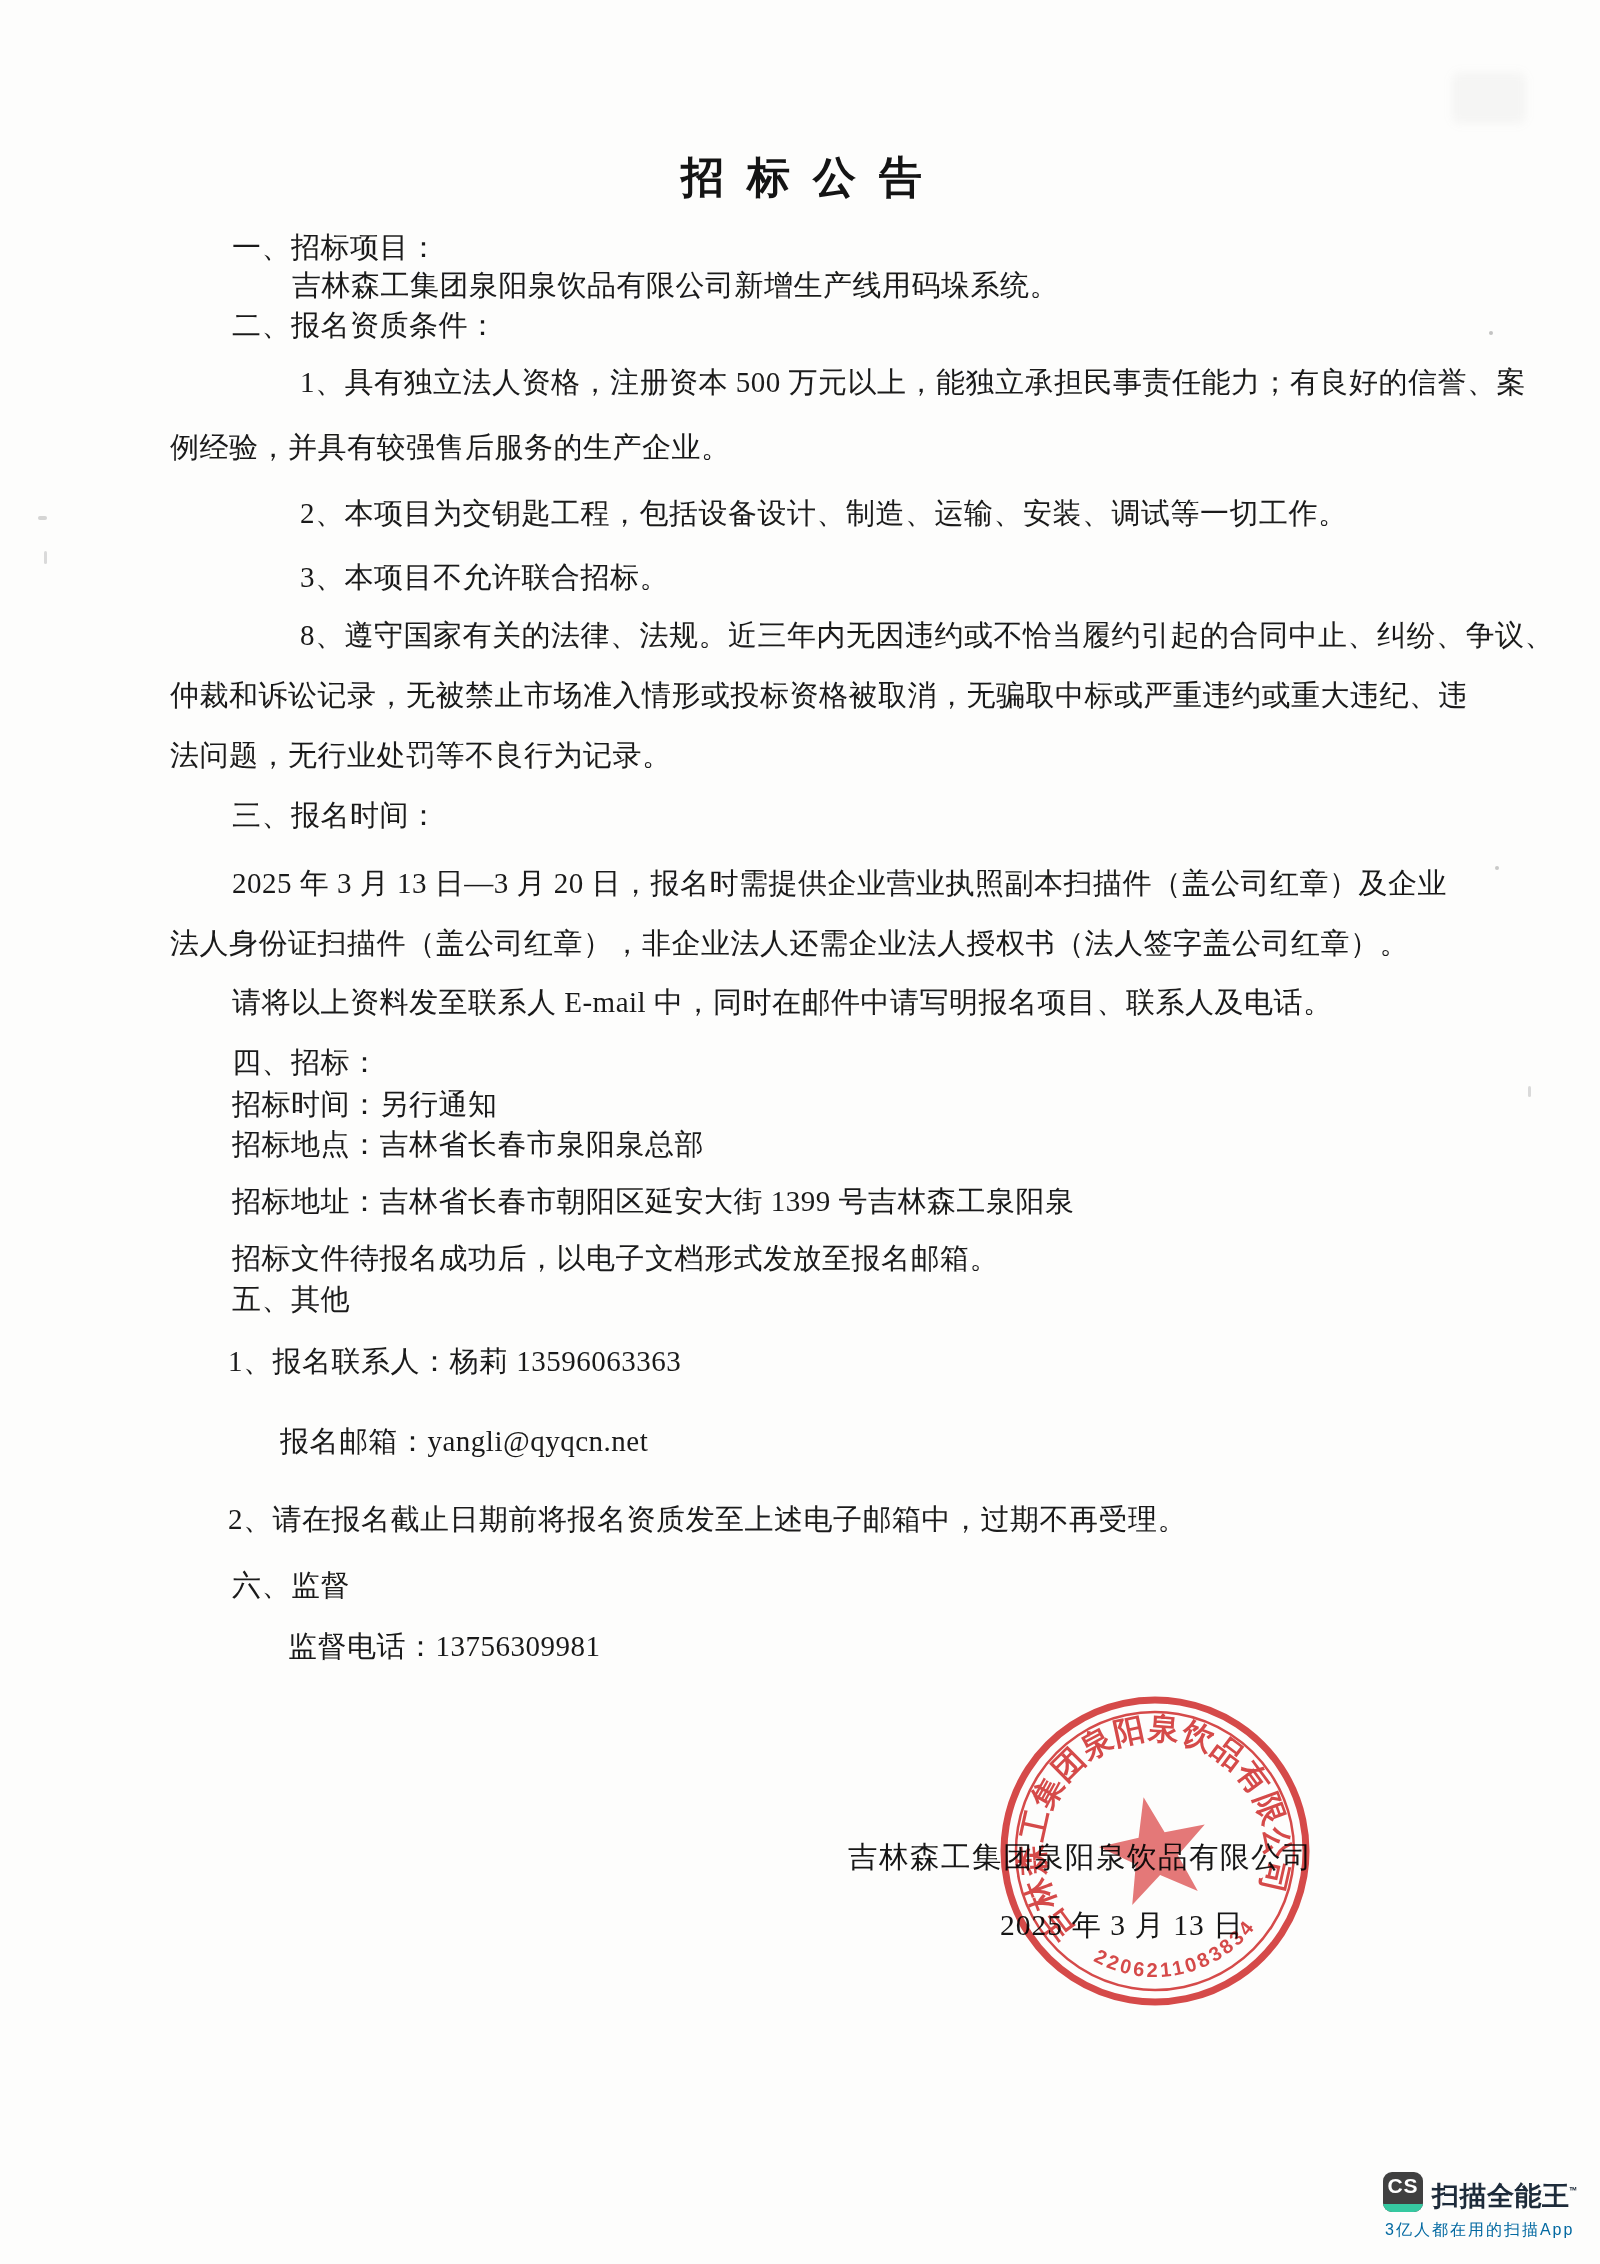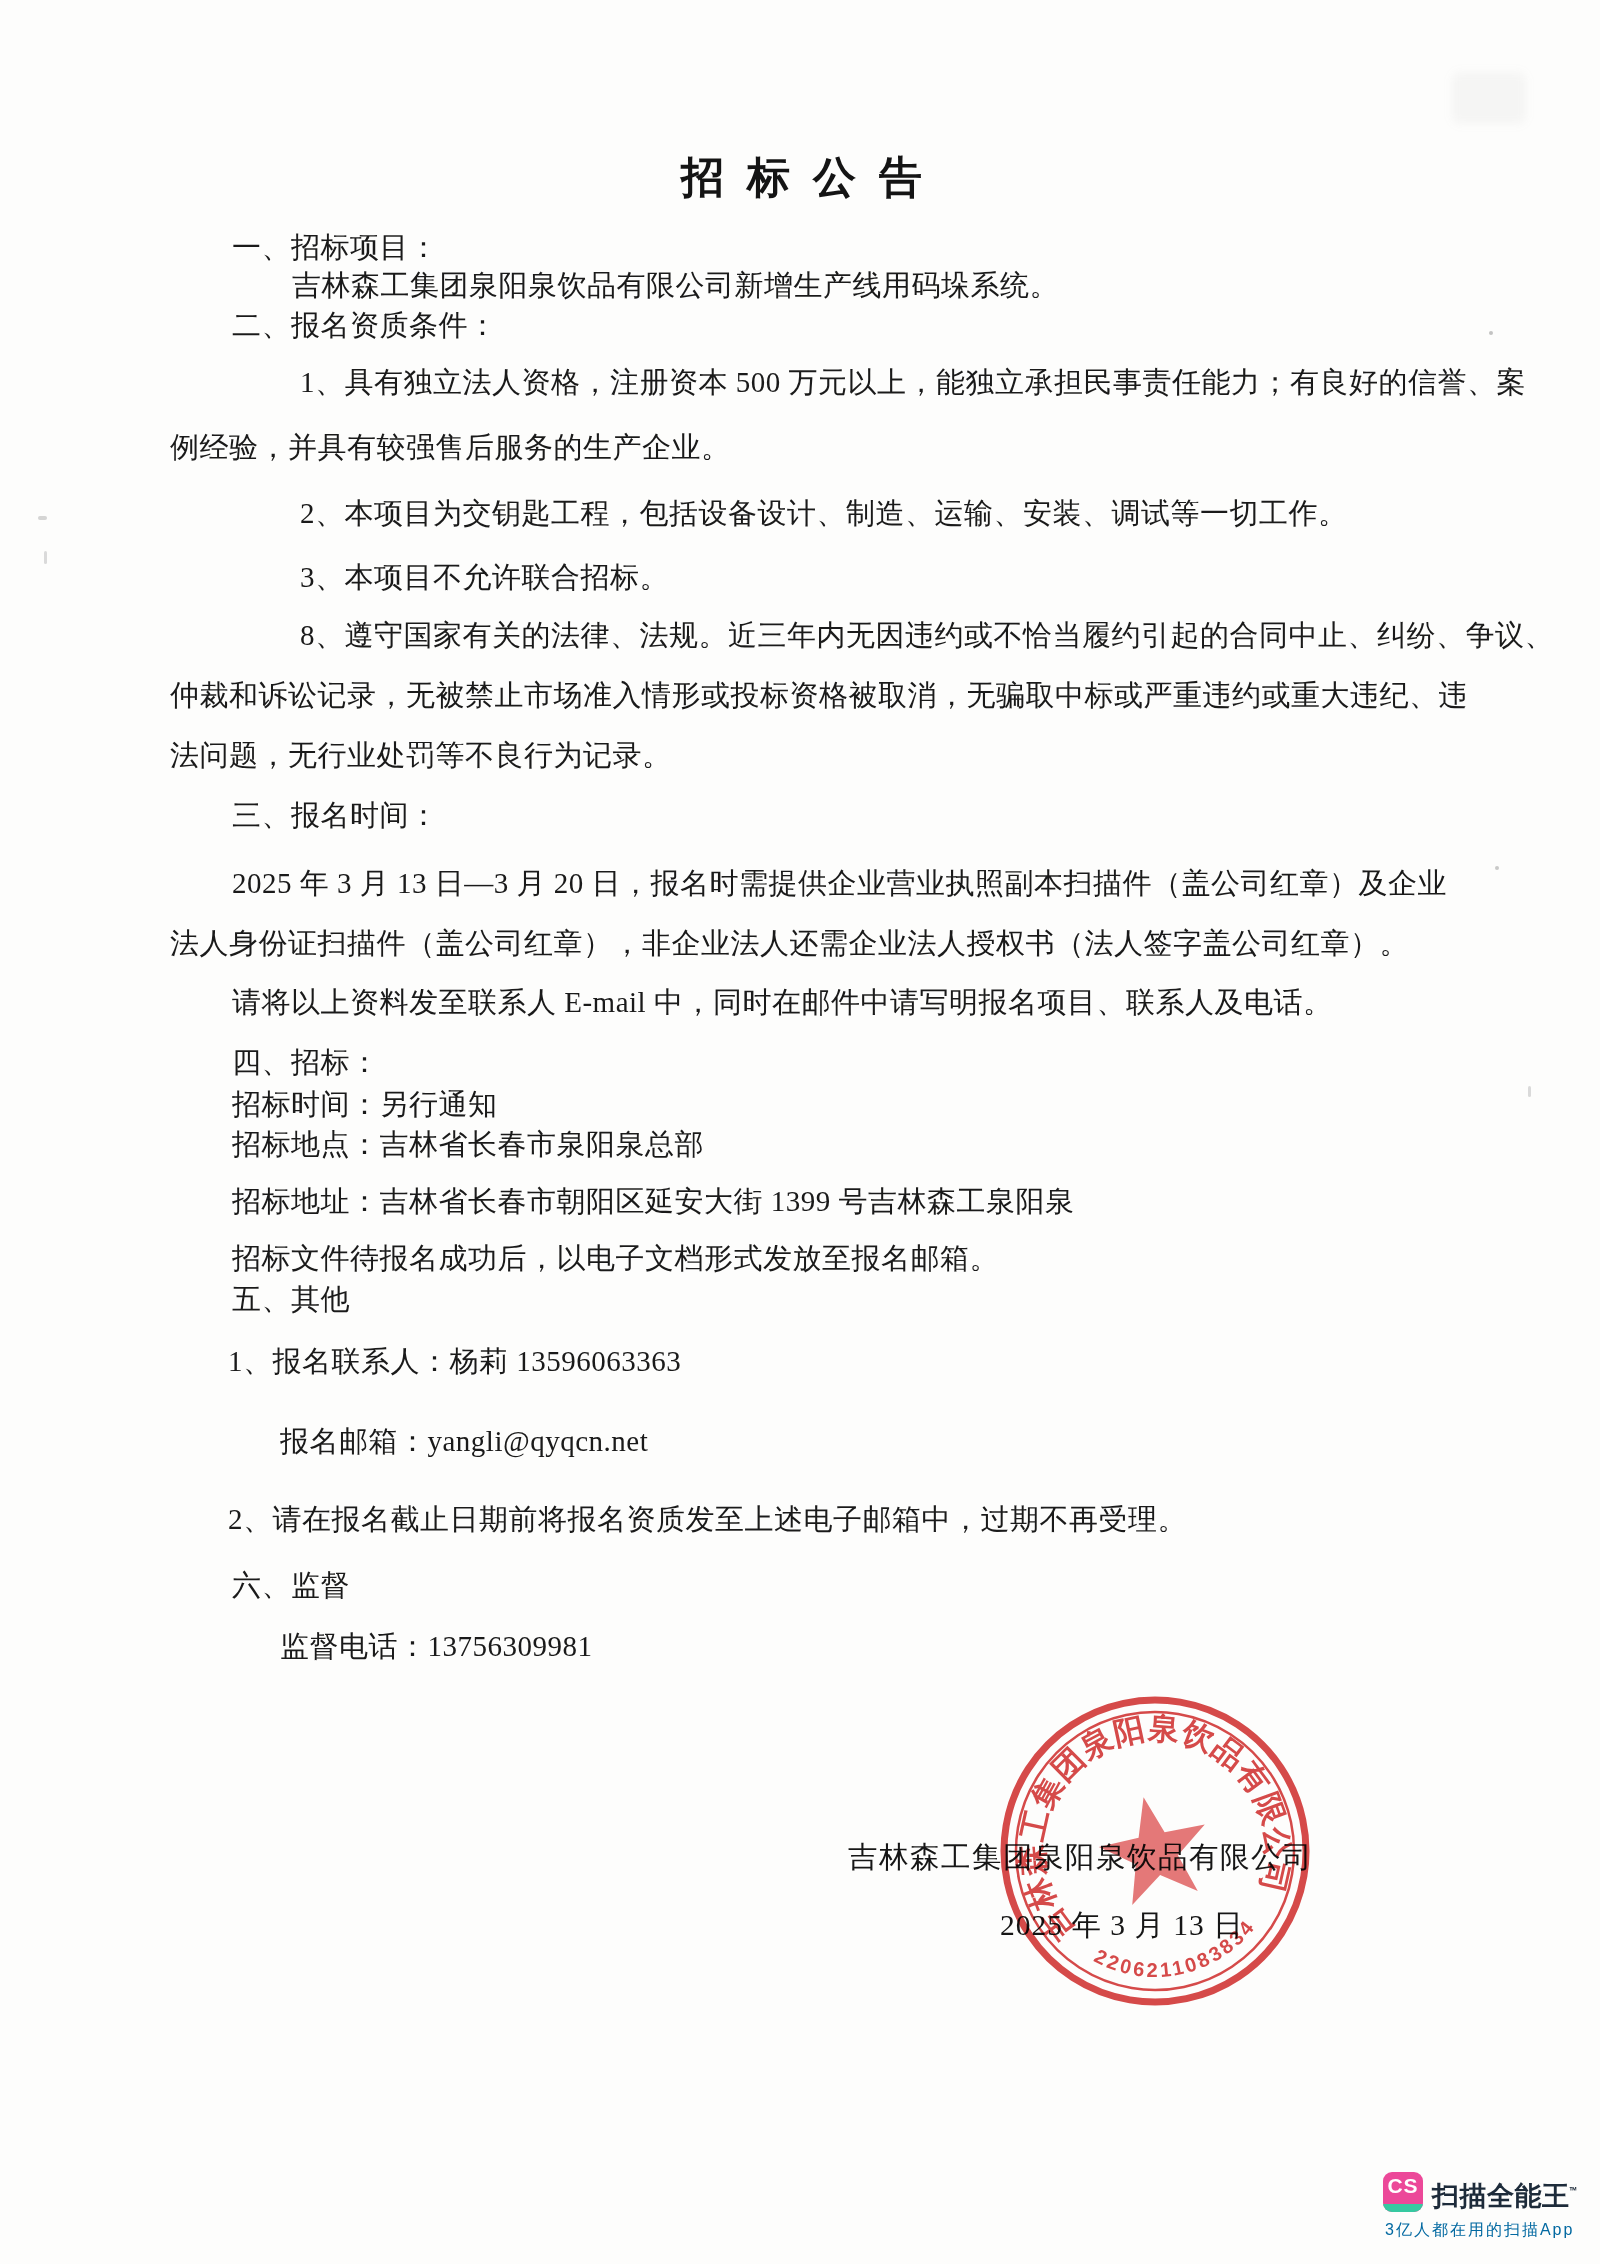--- a/index.html
+++ b/index.html
@@ -15,21 +15,21 @@
   .ln{position:absolute;white-space:nowrap;font-size:29px;letter-spacing:.5px;}
   .u{border-bottom:2.5px solid #161616;padding-bottom:2px;}
   .sig{position:absolute;white-space:nowrap;font-size:29.5px;color:#161616;}
   .sig-company{top:1838px;left:848px;letter-spacing:1.5px;}
   .sig-date{top:1906px;left:1000px;letter-spacing:1px;}
   .stamp{position:absolute;left:990px;top:1686px;mix-blend-mode:multiply;opacity:.93;}
   
   .wm{position:absolute;left:1383px;top:2171px;width:200px;height:70px;}
   .wm-logo{
     position:absolute;left:0;top:1px;width:40px;height:40px;border-radius:9px;
-    background:#ec4899;overflow:hidden;
+    background:#404040;overflow:hidden;
   }
   .wm-logo-cs{
     position:absolute;left:0;top:2px;width:40px;text-align:center;
     font-family:"Liberation Sans","DejaVu Sans",sans-serif;
     font-weight:bold;font-size:21px;color:#ffffff;letter-spacing:1px;
   }
   .wm-logo-bar{position:absolute;left:0;bottom:0;width:40px;height:8px;background:#36c9a1;}
   .wm-name{
     position:absolute;left:49px;top:7px;font-family:Liberation Mono, monospace;
     font-weight:bold;font-size:27px;color:#1d2b3a;letter-spacing:.5px;white-space:nowrap;
@@ -75,21 +75,21 @@
   <div class="ln" style="top:1043px;left:232px">四、招标：</div>
   <div class="ln" style="top:1085px;left:232px">招标时间：另行通知</div>
   <div class="ln" style="top:1125px;left:232px">招标地点：吉林省长春市泉阳泉总部</div>
   <div class="ln" style="top:1182px;left:232px">招标地址：吉林省长春市朝阳区延安大街 1399 号吉林森工泉阳泉</div>
   <div class="ln" style="top:1239px;left:232px">招标文件待报名成功后，以电子文档形式发放至报名邮箱。</div>
   <div class="ln" style="top:1280px;left:232px">五、其他</div>
   <div class="ln" style="top:1342px;left:228px">1、报名联系人：杨莉 13596063363</div>
   <div class="ln" style="top:1422px;left:280px">报名邮箱：yangli@qyqcn.net</div>
   <div class="ln" style="top:1500px;left:228px">2、请在报名截止日期前将报名资质发至上述电子邮箱中，过期不再受理。</div>
   <div class="ln" style="top:1566px;left:232px">六、监督</div>
-  <div class="ln" style="top:1627px;left:280px">监督电话：13756309981</div>
+  <div class="ln" style="top:1627px;left:288px">监督电话：13756309981</div>
 
 
   <div class="sig sig-company">吉林森工集团泉阳泉饮品有限公司</div>
   <div class="sig sig-date">2025 年 3 月 13 日</div>
 
   <svg class="stamp" width="330" height="330" viewBox="0 0 330 330">
     <g transform="rotate(-12 165 165)" fill="none">
       <circle cx="165" cy="165" r="151" stroke="#d43c3c" stroke-width="7"></circle>
       <circle cx="165" cy="165" r="139" stroke="#d43c3c" stroke-width="2.5"></circle>
       <polygon fill="#dd4a4a" fill-opacity="0.8" points="165,110 178.3,148.7 219.2,149.4 186.5,174 198.5,213.1 165,189.6 131.5,213.1 143.5,174 110.8,149.4 151.7,148.7"></polygon>

